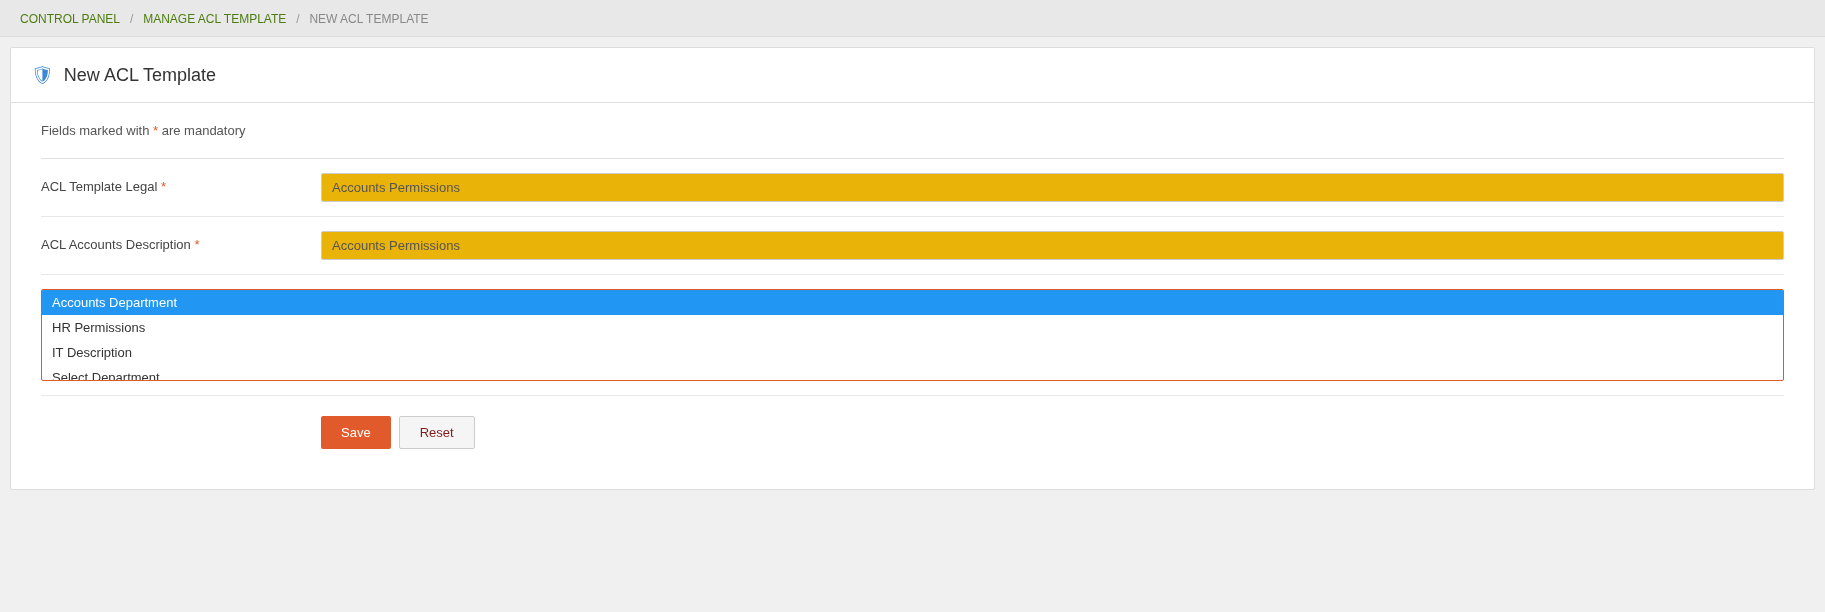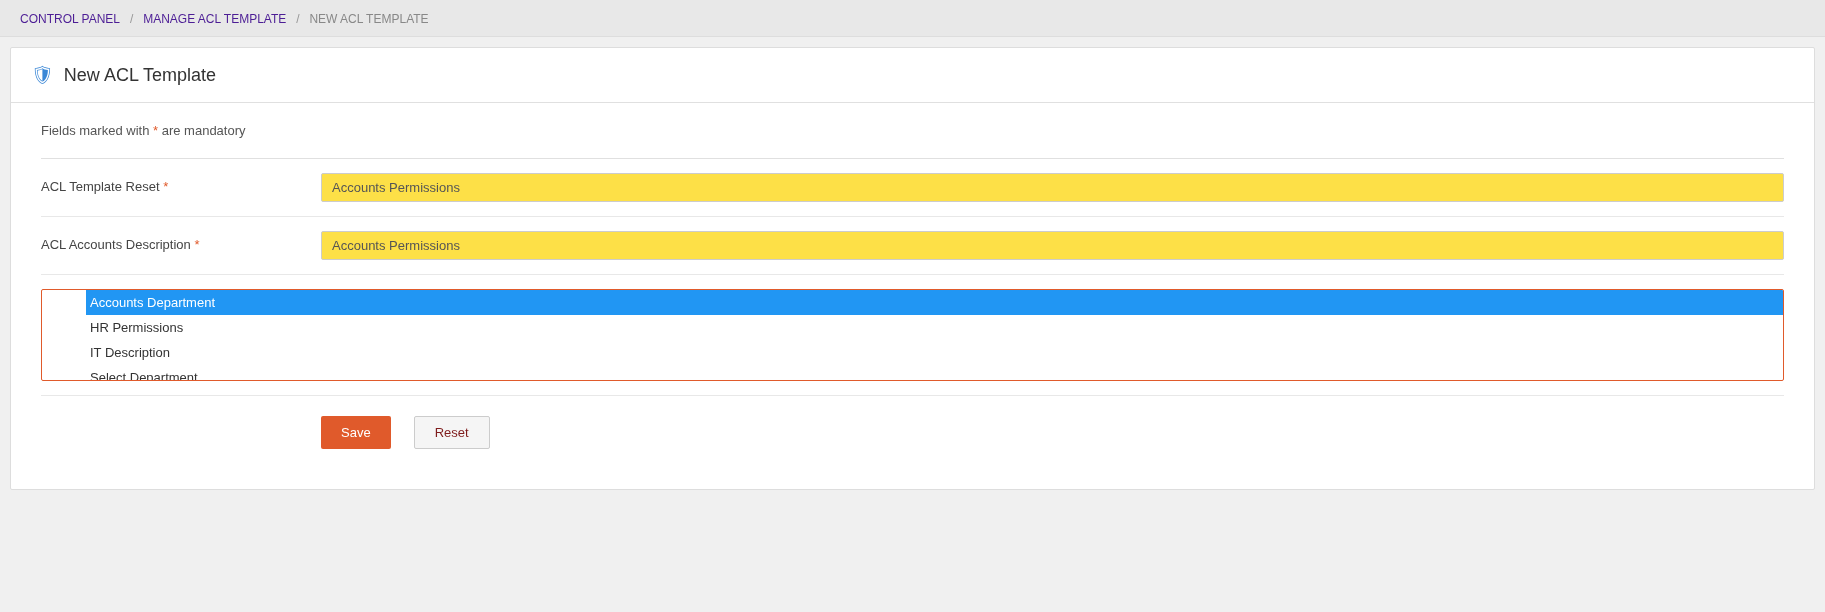--- a/index.html
+++ b/index.html
@@ -19,21 +19,21 @@
       background-color: #e8e8e8;
       padding: 10px 20px;
       border-bottom: 1px solid #ddd;
     }
 
     .breadcrumb-bar span {
       font-size: 12px;
     }
 
     .breadcrumb-link {
-      color: #4c1d95;
+      color: #4d7c0f;
       text-transform: uppercase;
     }
 
     .breadcrumb-separator {
       color: #999;
       margin: 0 6px;
     }
 
     .breadcrumb-current {
       color: #888;
@@ -106,27 +106,27 @@
     }
 
     .text-input {
       width: 100%;
       padding: 6px 10px;
       border: 1px solid #ccc;
       border-radius: 2px;
       font-size: 13px;
       color: #555;
       outline: none;
-      background: #fde047;
+      background: #eab308;
     }
 
     .button-row {
       padding: 20px 0 10px 280px;
       display: flex;
-      gap: 23px;
+      gap: 8px;
     }
 
     .btn-save {
       background-color: #e05a2b;
       color: #fff;
       border: none;
       padding: 8px 20px;
       font-size: 13px;
       border-radius: 2px;
       cursor: pointer;
@@ -152,27 +152,26 @@
       display: flex;
     }
 
     .listbox-items {
       flex: 1;
       overflow-y: scroll;
       max-height: 90px;
     }
 
     .list-item {
-      padding: 5px 4px;
+      padding: 5px 10px;
       font-size: 13px;
       cursor: pointer;
       white-space: nowrap;
       overflow: hidden;
       text-overflow: ellipsis;
-      margin-left: 44px;
     }
 
     .list-item.selected {
       background-color: #2196f3;
       color: #fff;
     }
   </style>
 </head>
 <body>
 
@@ -196,21 +195,21 @@
     <div class="mandatory-note">
       <span>Fields marked with</span>
       <span class="mandatory-star">*</span>
       <span>are mandatory</span>
     </div>
 
     <hr class="form-divider">
 
     <div class="form-row">
       <div class="form-label">
-        <span>ACL Template Reset</span>
+        <span>ACL Template Legal</span>
         <span class="mandatory-star">*</span>
       </div>
       <div class="form-input-area">
         <input type="text" class="text-input" value="Accounts Permissions" style="">
       </div>
     </div>
 
     <div class="form-row">
       <div class="form-label">
         <span>ACL Accounts Description</span>

